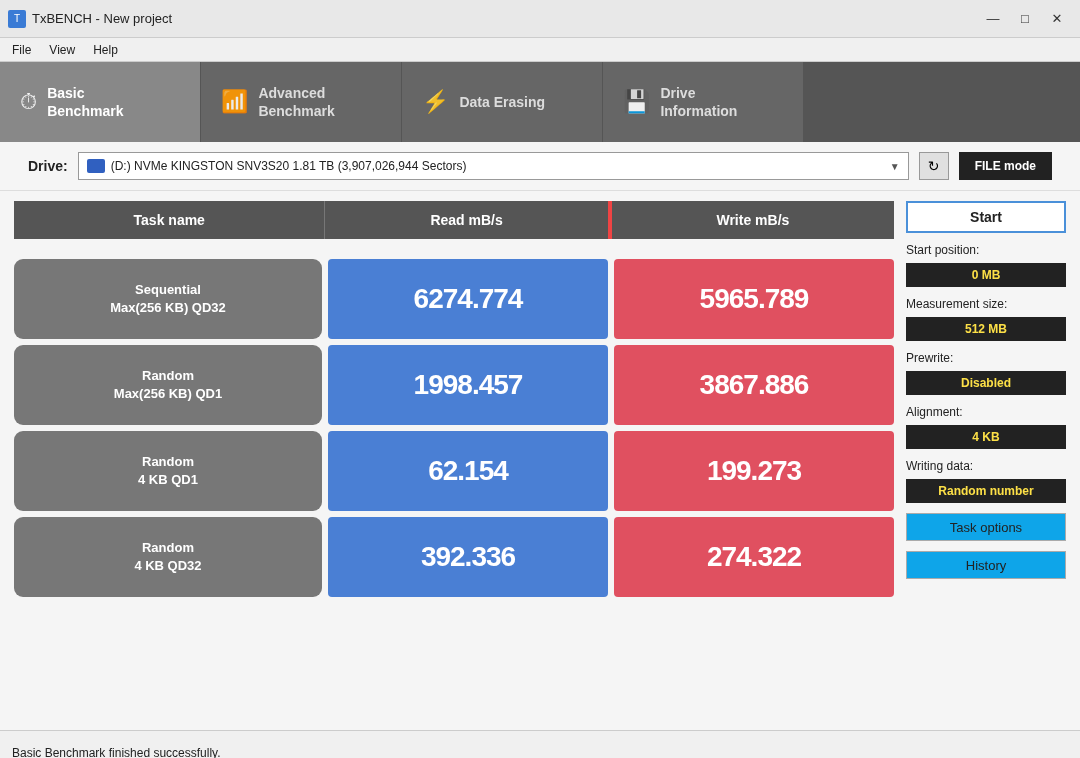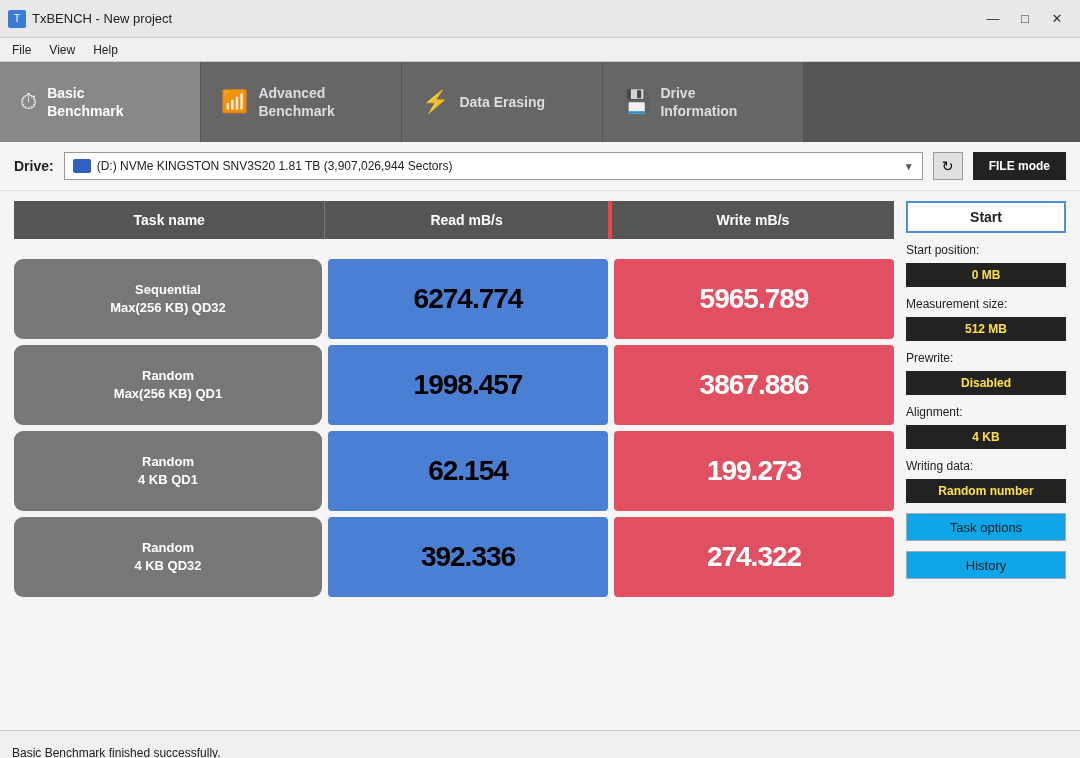--- a/index.html
+++ b/index.html
@@ -116,21 +116,21 @@
       background: #f5f5f5;
       display: flex;
       flex-direction: column;
       flex: 1;
       height: calc(758px - 38px - 24px - 80px - 28px);
     }
 
     
     .drive-bar {
       background: #f5f5f5;
-      padding: 10px 14px;
+      padding: 10px 28px;
       display: flex;
       align-items: center;
       gap: 10px;
       border-bottom: 1px solid #ddd;
     }
     .drive-label {
       font-size: 14px;
       font-weight: 600;
       color: #222;
     }
@@ -244,21 +244,21 @@
       line-height: 1.4;
     }
 
     .read-cell {
       flex: 1;
       background: #4a7fd4;
       border-radius: 4px;
       display: flex;
       align-items: center;
       justify-content: center;
-      color: #000000;
+      color: #ffffff;
       font-size: 28px;
       font-weight: 700;
       font-family: Arial, sans-serif;
       letter-spacing: -1px;
     }
 
     .write-cell {
       flex: 1;
       background: #e05060;
       border-radius: 4px;

